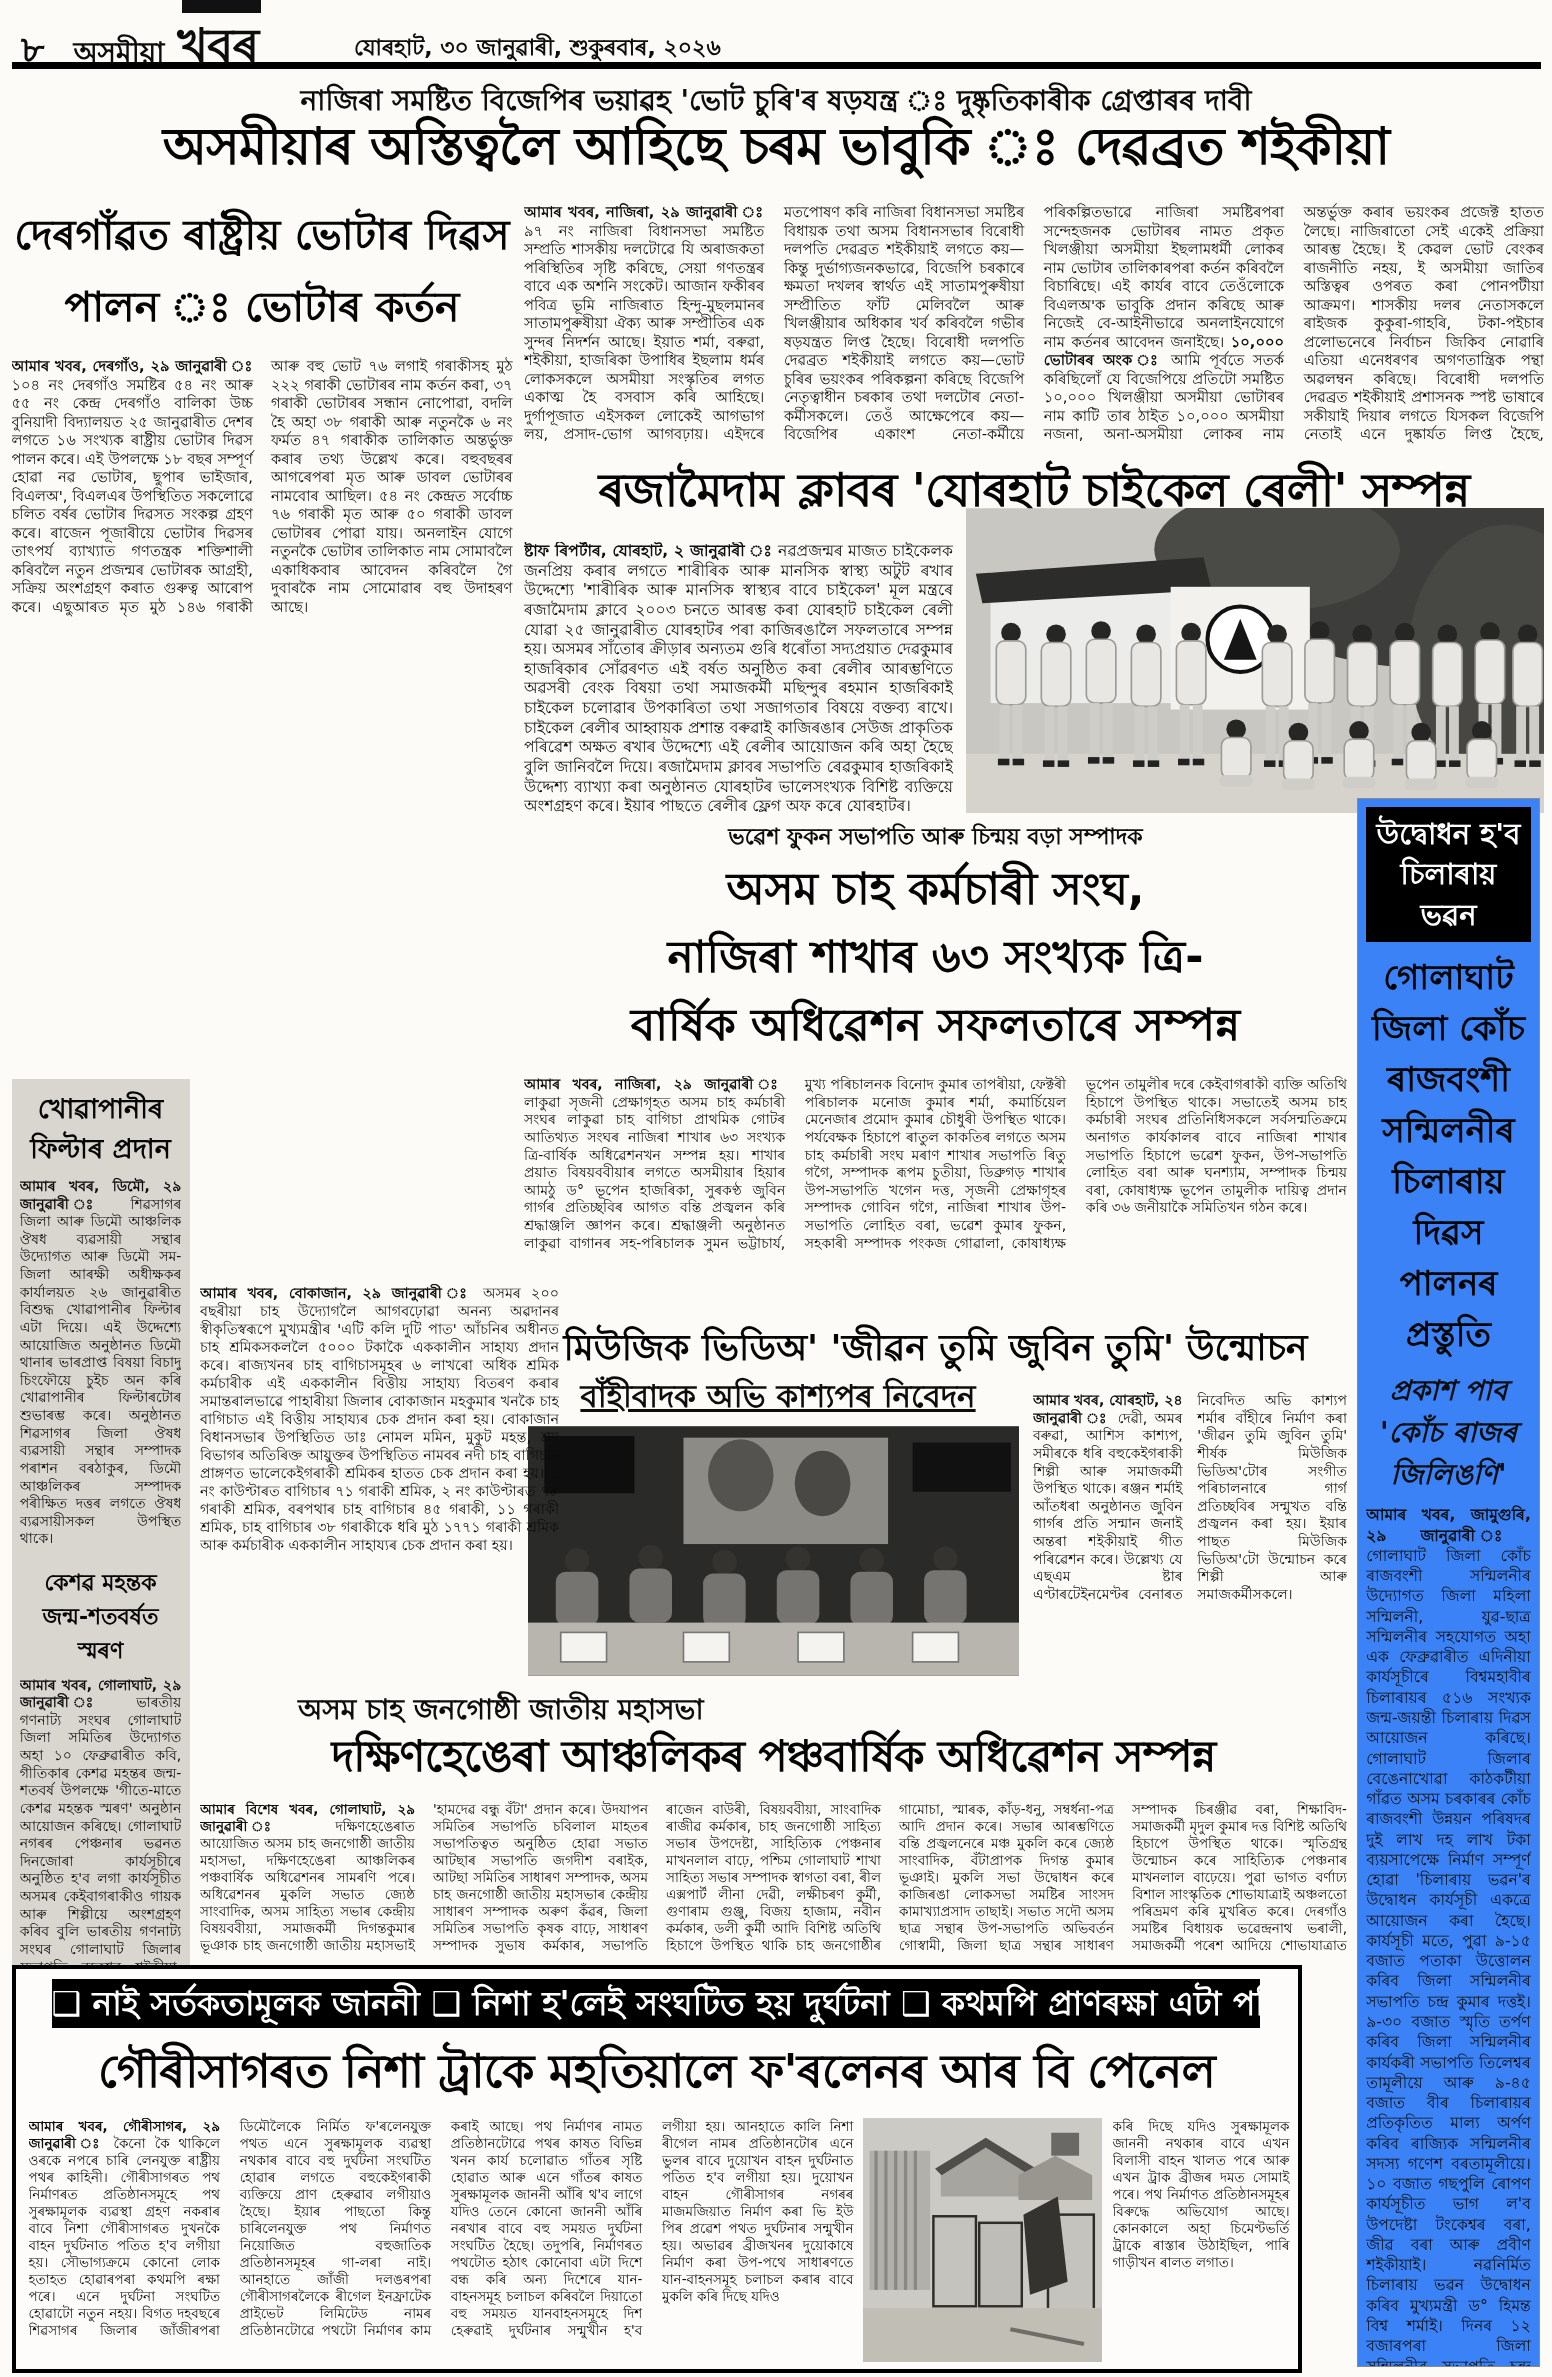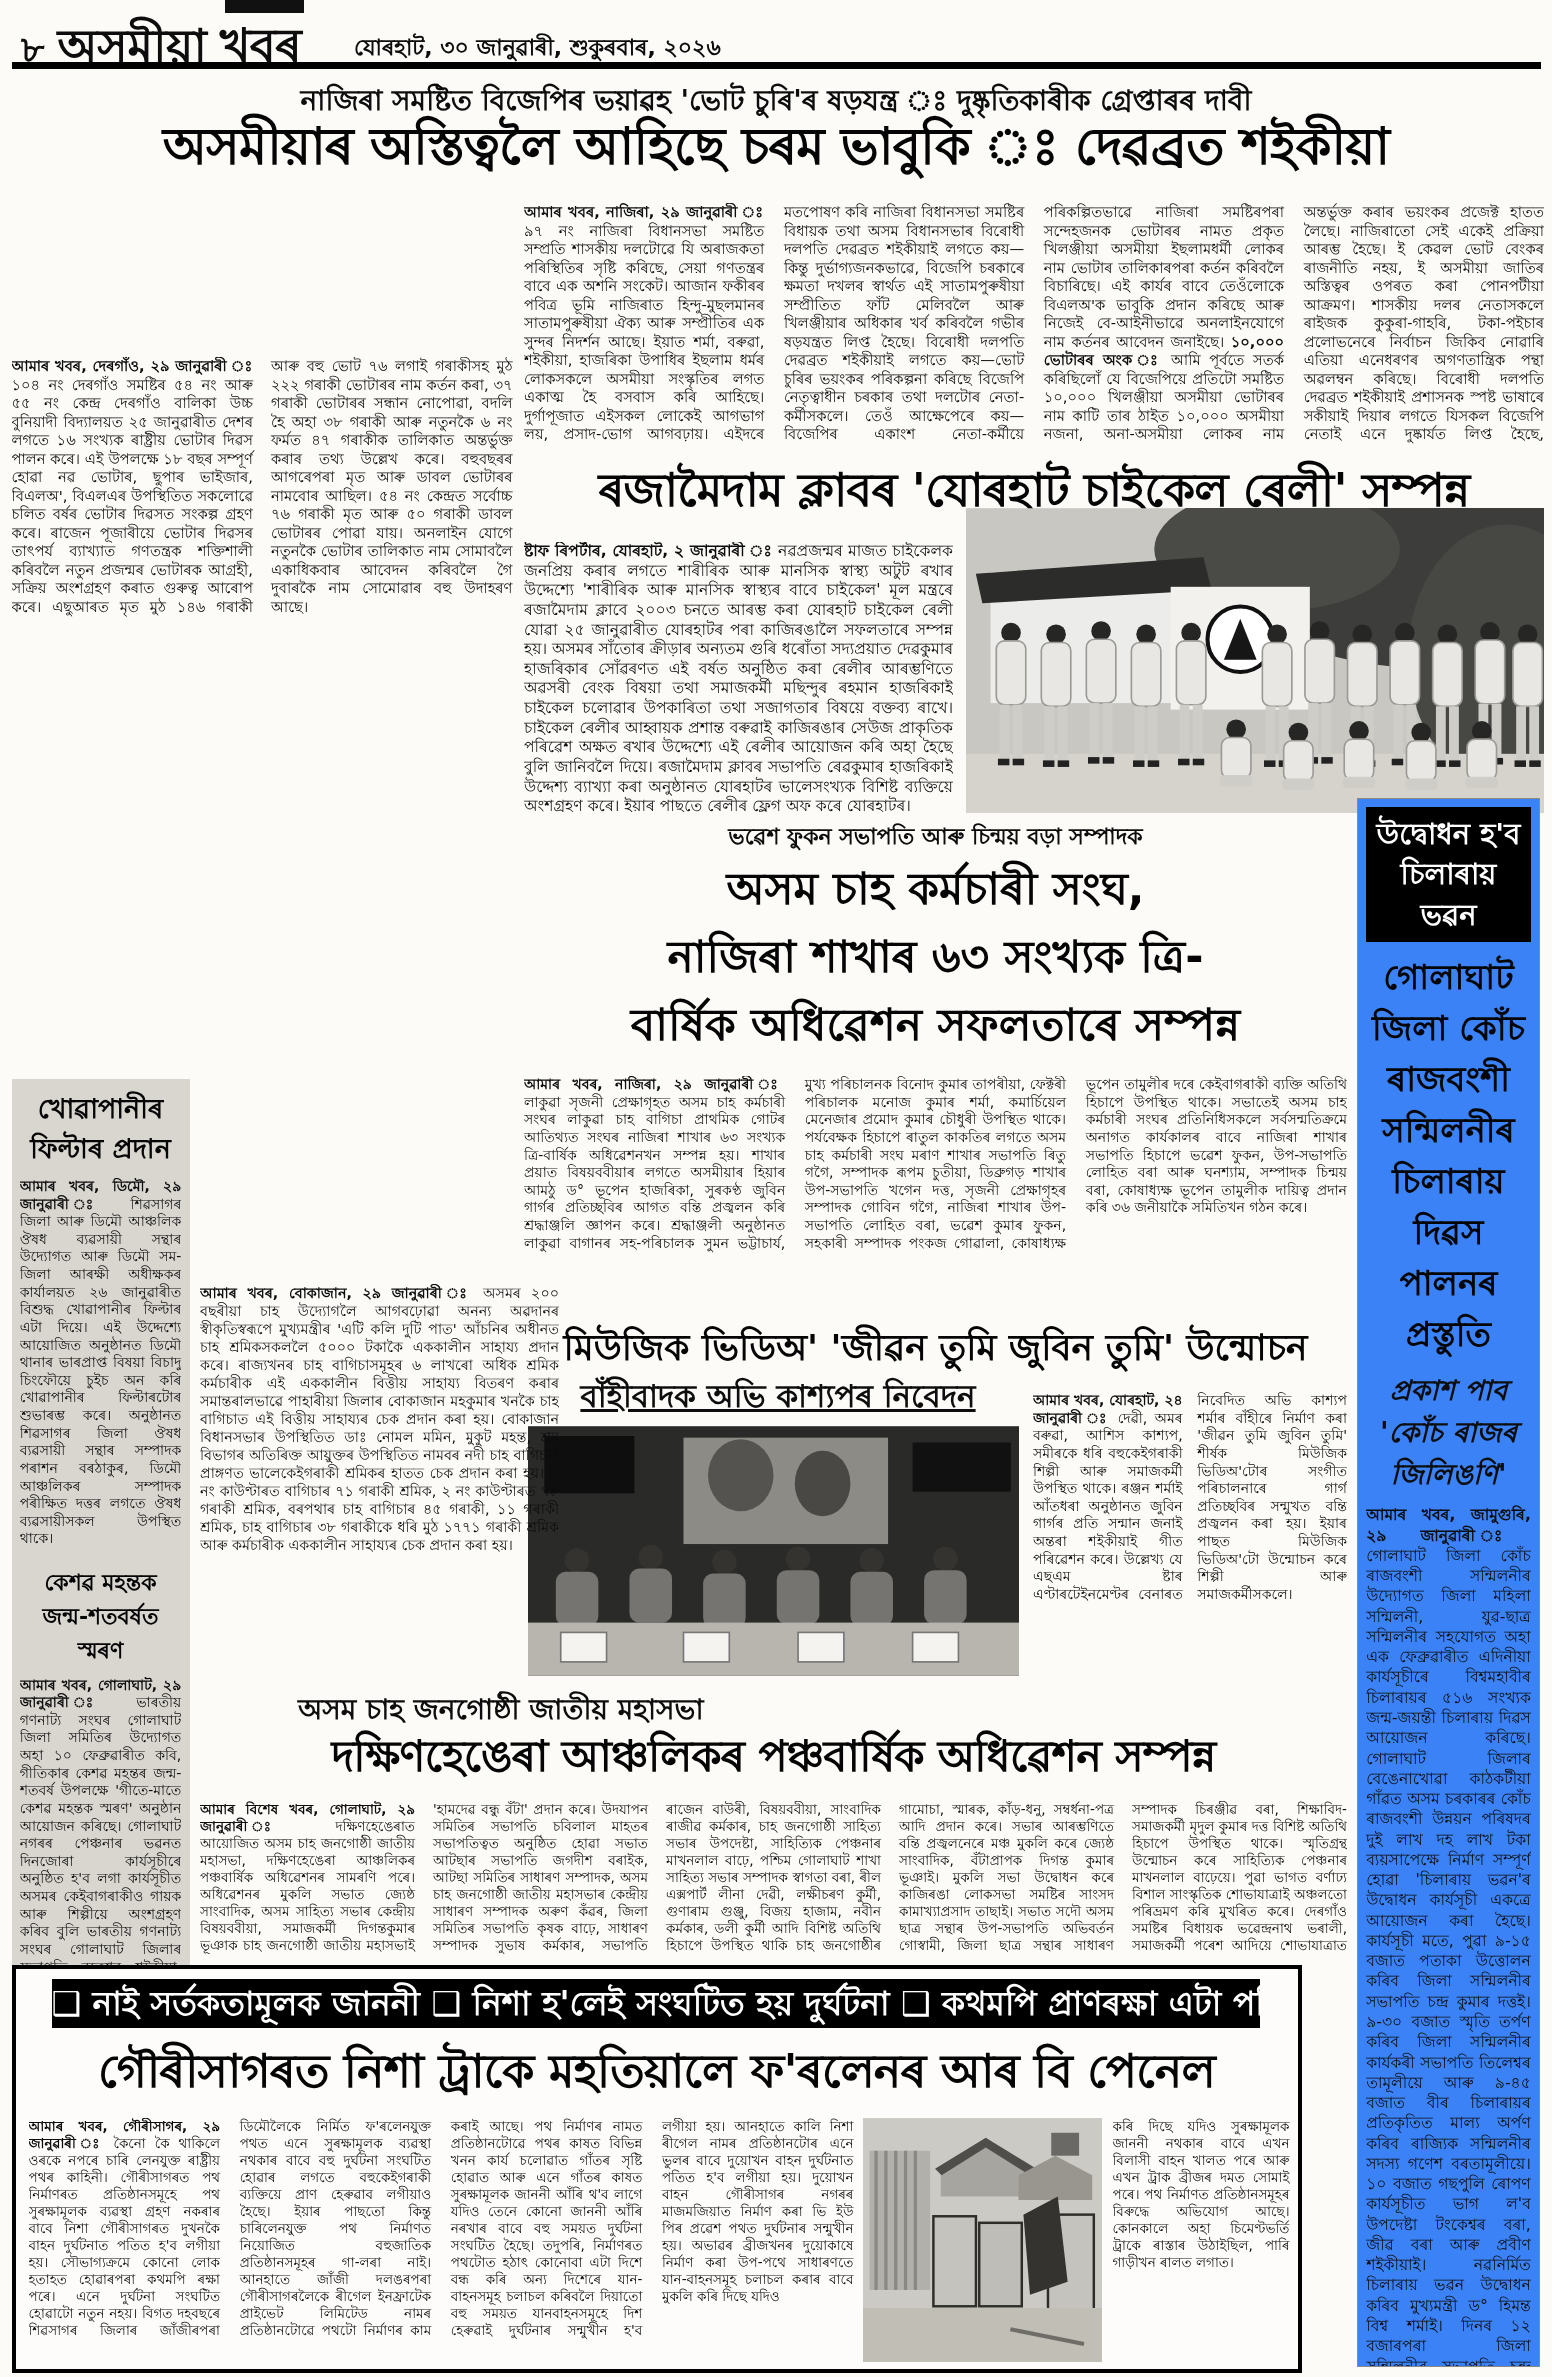--- a/index.html
+++ b/index.html
@@ -22,38 +22,39 @@
   .blackbar{background:#000;color:#fff;font-weight:bold;}
   svg{display:block;}
 </style>
 </head>
 <body>
 
 <div id="page">
 
   <div class="abs" style="left:21px;top:9.8px;display:flex;align-items:baseline;gap:13px;">
     <span style="font-size:36px;font-weight:bold;">৮</span>
-    <span style="font-size:46px;font-weight:bold;">অসমীয়া</span>
+    <span style="font-size:28px;font-weight:bold;margin-left:16px;">অসমীয়া</span>
     <span style="position:relative;font-size:47px;font-weight:bold;letter-spacing:-0.8px;">
       <span class="abs" style="left:4.9px;top:-13px;width:79px;height:16.4px;background:#111;"></span>
       <span>খবৰ</span>
     </span>
   </div>
   <div class="abs" style="left:354px;top:29.5px;font-size:22px;font-weight:bold;">যোৰহাট, ৩০ জানুৱাৰী, শুকুৰবাৰ, ২০২৬</div>
   <div class="abs rule" style="left:11.5px;top:62px;width:1529px;height:7.4px;"></div>
 
   <div class="abs kick center" style="left:0;top:79px;width:1552px;font-size:28px;">নাজিৰা সমষ্টিত বিজেপিৰ ভয়াৱহ 'ভোট চুৰি'ৰ ষড়যন্ত্ৰ ঃ দুষ্কৃতিকাৰীক গ্ৰেপ্তাৰৰ দাবী</div>
   <div class="abs hl center" style="left:0;top:113px;width:1552px;font-size:51px;line-height:1.35;letter-spacing:-0.8px;">অসমীয়াৰ অস্তিত্বলৈ আহিছে চৰম ভাবুকি ঃ দেৱব্ৰত শইকীয়া</div>
   <div class="abs body-text cols4" style="left:524px;top:203px;width:1020px;height:252px;">
     <p>
       <span class="lede">আমাৰ খবৰ, নাজিৰা, ২৯ জানুৱাৰী ঃ </span><span>৯৭ নং নাজিৰা বিধানসভা সমষ্টিত সম্প্ৰতি শাসকীয় দলটোৱে যি অৰাজকতা পৰিস্থিতিৰ সৃষ্টি কৰিছে, সেয়া গণতন্ত্ৰৰ বাবে এক অশনি সংকেট। আজান ফকীৰৰ পবিত্ৰ ভূমি নাজিৰাত হিন্দু-মুছলমানৰ সাতামপুৰুষীয়া ঐক্য আৰু সম্প্ৰীতিৰ এক সুন্দৰ নিদৰ্শন আছে। ইয়াত শৰ্মা, বৰুৱা, শইকীয়া, হাজৰিকা উপাধিৰ ইছলাম ধৰ্মৰ লোকসকলে অসমীয়া সংস্কৃতিৰ লগত একাত্ম হৈ বসবাস কৰি আহিছে। দুৰ্গাপূজাত এইসকল লোকেই আগভাগ লয়, প্ৰসাদ-ভোগ আগবঢ়ায়। এইদৰে মতপোষণ কৰি নাজিৰা বিধানসভা সমষ্টিৰ বিধায়ক তথা অসম বিধানসভাৰ বিৰোধী দলপতি দেৱব্ৰত শইকীয়াই লগতে কয়—কিন্তু দুৰ্ভাগ্যজনকভাৱে, বিজেপি চৰকাৰে ক্ষমতা দখলৰ স্বাৰ্থত এই সাতামপুৰুষীয়া সম্প্ৰীতিত ফাঁট মেলিবলৈ আৰু খিলঞ্জীয়াৰ অধিকাৰ খৰ্ব কৰিবলৈ গভীৰ ষড়যন্ত্ৰত লিপ্ত হৈছে। বিৰোধী দলপতি দেৱব্ৰত শইকীয়াই লগতে কয়—ভোট চুৰিৰ ভয়ংকৰ পৰিকল্পনা কৰিছে বিজেপি নেতৃত্বাধীন চৰকাৰ তথা দলটোৰ নেতা-কৰ্মীসকলে। তেওঁ আক্ষেপেৰে কয়—বিজেপিৰ একাংশ নেতা-কৰ্মীয়ে পৰিকল্পিতভাৱে নাজিৰা সমষ্টিৰপৰা সন্দেহজনক ভোটাৰৰ নামত প্ৰকৃত খিলঞ্জীয়া অসমীয়া ইছলামধৰ্মী লোকৰ নাম ভোটাৰ তালিকাৰপৰা কৰ্তন কৰিবলৈ বিচাৰিছে। এই কাৰ্যৰ বাবে তেওঁলোকে বিএলঅ'ক ভাবুকি প্ৰদান কৰিছে আৰু নিজেই বে-আইনীভাৱে অনলাইনযোগে নাম কৰ্তনৰ আবেদন জনাইছে। </span>
       <span class="lede">১০,০০০ ভোটাৰৰ অংক ঃ </span><span>আমি পূৰ্বতে সতৰ্ক কৰিছিলোঁ যে বিজেপিয়ে প্ৰতিটো সমষ্টিত ১০,০০০ খিলঞ্জীয়া অসমীয়া ভোটাৰৰ নাম কাটি তাৰ ঠাইত ১০,০০০ অসমীয়া নজনা, অনা-অসমীয়া লোকৰ নাম অন্তৰ্ভুক্ত কৰাৰ ভয়ংকৰ প্ৰজেক্ট হাতত লৈছে। নাজিৰাতো সেই একেই প্ৰক্ৰিয়া আৰম্ভ হৈছে। ই কেৱল ভোট বেংকৰ ৰাজনীতি নহয়, ই অসমীয়া জাতিৰ অস্তিত্বৰ ওপৰত কৰা পোনপটীয়া আক্ৰমণ। শাসকীয় দলৰ নেতাসকলে ৰাইজক কুকুৰা-গাহৰি, টকা-পইচাৰ প্ৰলোভনেৰে নিৰ্বাচন জিকিব নোৱাৰি এতিয়া এনেধৰণৰ অগণতান্ত্ৰিক পন্থা অৱলম্বন কৰিছে। বিৰোধী দলপতি দেৱব্ৰত শইকীয়াই প্ৰশাসনক স্পষ্ট ভাষাৰে সকীয়াই দিয়াৰ লগতে যিসকল বিজেপি নেতাই এনে দুষ্কাৰ্যত লিপ্ত হৈছে, তেওঁলোকক অবিলম্বে গ্ৰেপ্তাৰ কৰাৰ সজোৰ দাবী জনায়।</span>
     </p>
   </div>
 
+  <div class="abs hl center" style="left:11.5px;top:200px;width:501px;font-size:41px;line-height:1.75;">দেৰগাঁৱত ৰাষ্ট্ৰীয় ভোটাৰ দিৱস পালন ঃ ভোটাৰ কৰ্তন</div>
   <div class="abs body-text cols2" style="left:11.5px;top:357px;width:501px;height:264px;">
     <p><span class="lede">আমাৰ খবৰ, দেৰগাঁও, ২৯ জানুৱাৰী ঃ </span><span>১০৪ নং দেৰগাঁও সমষ্টিৰ ৫৪ নং আৰু ৫৫ নং কেন্দ্ৰ দেৰগাঁও বালিকা উচ্চ বুনিয়াদী বিদ্যালয়ত ২৫ জানুৱাৰীত দেশৰ লগতে ১৬ সংখ্যক ৰাষ্ট্ৰীয় ভোটাৰ দিৱস পালন কৰে। এই উপলক্ষে ১৮ বছৰ সম্পূৰ্ণ হোৱা নৱ ভোটাৰ, ছুপাৰ ভাইজাৰ, বিএলঅ', বিএলএৰ উপস্থিতিত সকলোৱে চলিত বৰ্ষৰ ভোটাৰ দিৱসত সংকল্প গ্ৰহণ কৰে। ৰাজেন পূজাৰীয়ে ভোটাৰ দিৱসৰ তাৎপৰ্য ব্যাখ্যাত গণতন্ত্ৰক শক্তিশালী কৰিবলৈ নতুন প্ৰজন্মৰ ভোটাৰক আগ্ৰহী, সক্ৰিয় অংশগ্ৰহণ কৰাত গুৰুত্ব আৰোপ কৰে। এছুআৰত মৃত মুঠ ১৪৬ গৰাকী আৰু বহু ভোট ৭৬ লগাই গৰাকীসহ মুঠ ২২২ গৰাকী ভোটাৰৰ নাম কৰ্তন কৰা, ৩৭ গৰাকী ভোটাৰৰ সন্ধান নোপোৱা, বদলি হৈ অহা ৩৮ গৰাকী আৰু নতুনকৈ ৬ নং ফৰ্মত ৪৭ গৰাকীক তালিকাত অন্তৰ্ভুক্ত কৰাৰ তথ্য উল্লেখ কৰে। বহুবছৰৰ আগৰেপৰা মৃত আৰু ডাবল ভোটাৰৰ নামবোৰ আছিল। ৫৪ নং কেন্দ্ৰত সৰ্বোচ্চ ৭৬ গৰাকী মৃত আৰু ৫০ গৰাকী ডাবল ভোটাৰৰ পোৱা যায়। অনলাইন যোগে নতুনকৈ ভোটাৰ তালিকাত নাম সোমাবলৈ একাধিকবাৰ আবেদন কৰিবলৈ গৈ দুবাৰকৈ নাম সোমোৱাৰ বহু উদাহৰণ আছে।</span></p>
   </div>
 
   <div class="abs hl center" style="left:524px;top:455px;width:1020px;font-size:46px;letter-spacing:-0.8px;">ৰজামৈদাম ক্লাবৰ 'যোৰহাট চাইকেল ৰেলী' সম্পন্ন</div>
   <div class="abs body-text" style="left:524px;top:542px;width:429px;height:270px;font-size:15.6px;">
     <p><span class="lede">ষ্টাফ ৰিপৰ্টাৰ, যোৰহাট, ২ জানুৱাৰী ঃ </span><span>নৱপ্ৰজন্মৰ মাজত চাইকেলক জনপ্ৰিয় কৰাৰ লগতে শাৰীৰিক আৰু মানসিক স্বাস্থ্য অটুট ৰখাৰ উদ্দেশ্যে 'শাৰীৰিক আৰু মানসিক স্বাস্থ্যৰ বাবে চাইকেল' মূল মন্ত্ৰৰে ৰজামৈদাম ক্লাবে ২০০৩ চনতে আৰম্ভ কৰা যোৰহাট চাইকেল ৰেলী যোৱা ২৫ জানুৱাৰীত যোৰহাটৰ পৰা কাজিৰঙালৈ সফলতাৰে সম্পন্ন হয়। অসমৰ সাঁতোৰ ক্ৰীড়াৰ অন্যতম গুৰি ধৰোঁতা সদ্যপ্ৰয়াত দেৱকুমাৰ হাজৰিকাৰ সোঁৱৰণত এই বৰ্ষত অনুষ্ঠিত কৰা ৰেলীৰ আৰম্ভণিতে অৱসৰী বেংক বিষয়া তথা সমাজকৰ্মী মছিন্দুৰ ৰহমান হাজৰিকাই চাইকেল চলোৱাৰ উপকাৰিতা তথা সজাগতাৰ বিষয়ে বক্তব্য ৰাখে। চাইকেল ৰেলীৰ আহ্বায়ক প্ৰশান্ত বৰুৱাই কাজিৰঙাৰ সেউজ প্ৰাকৃতিক পৰিৱেশ অক্ষত ৰখাৰ উদ্দেশ্যে এই ৰেলীৰ আয়োজন কৰি অহা হৈছে বুলি জানিবলৈ দিয়ে। ৰজামৈদাম ক্লাবৰ সভাপতি ৰেৱকুমাৰ হাজৰিকাই উদ্দেশ্য ব্যাখ্যা কৰা অনুষ্ঠানত যোৰহাটৰ ভালেসংখ্যক বিশিষ্ট ব্যক্তিয়ে অংশগ্ৰহণ কৰে। ইয়াৰ পাছতে ৰেলীৰ ফ্লেগ অফ কৰে যোৰহাটৰ।</span></p>
   </div>
   <div class="abs" style="left:966px;top:508px;width:578px;height:305px;">
     <svg width="578" height="305" viewBox="0 0 706 372" xmlns="http://www.w3.org/2000/svg">

